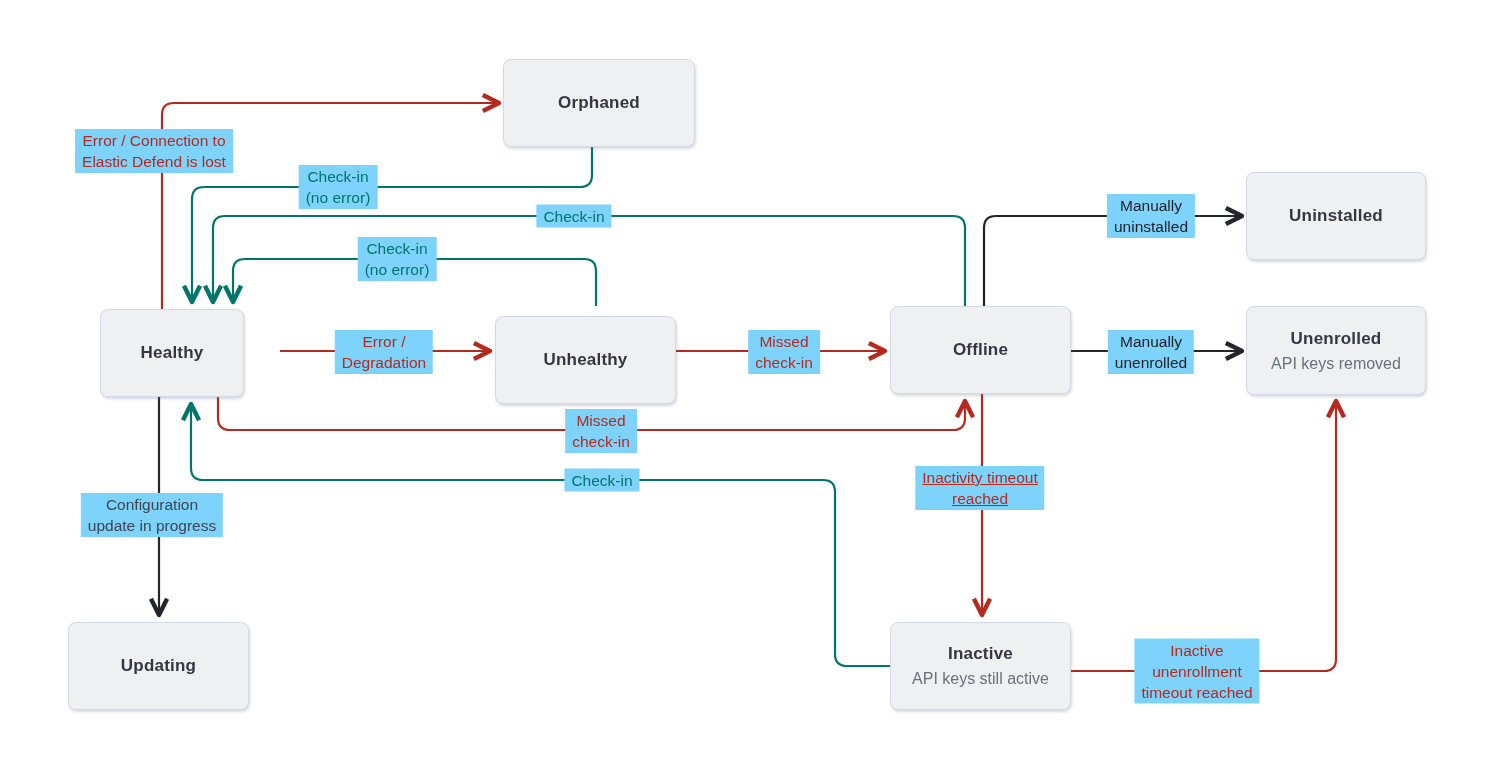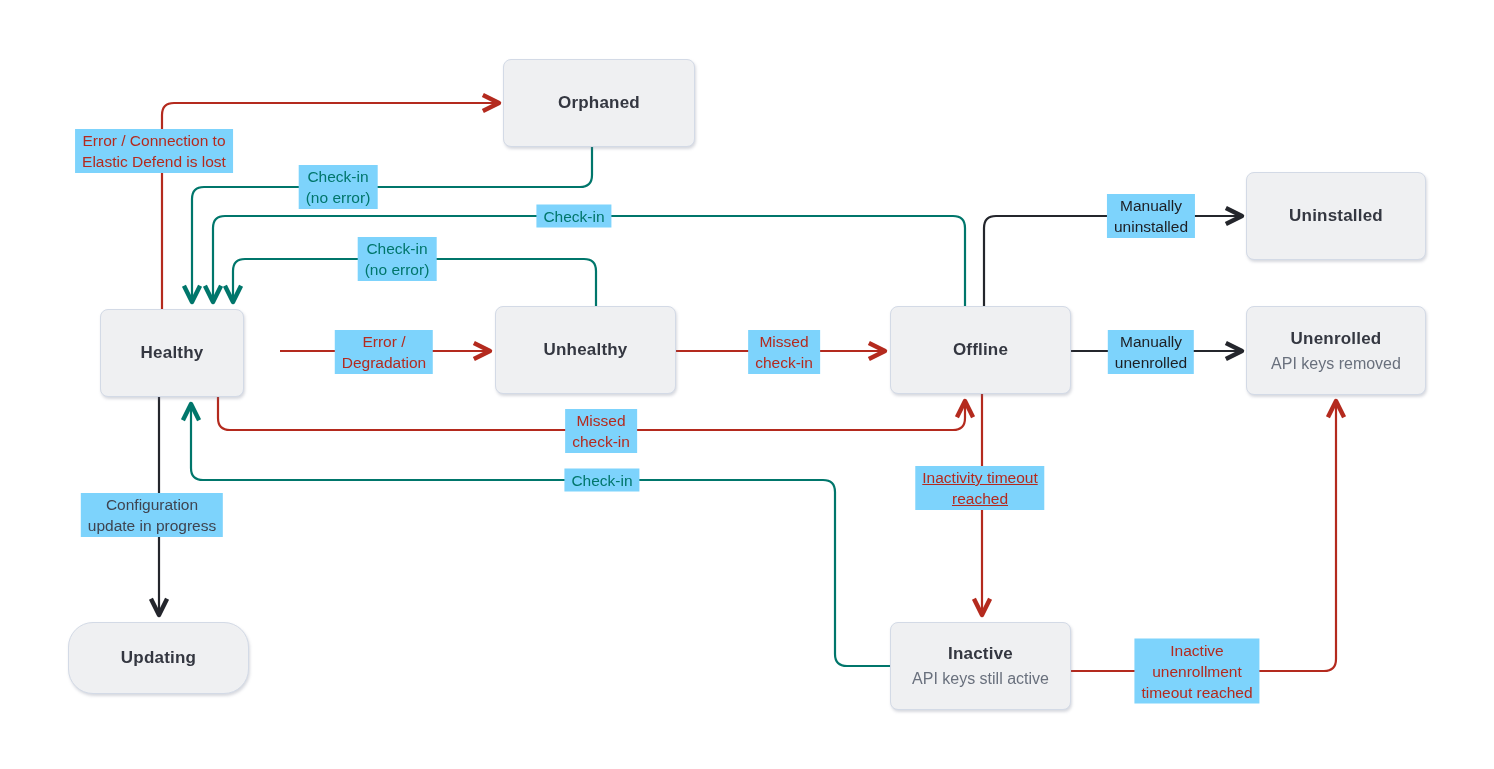--- a/index.html
+++ b/index.html
@@ -79,38 +79,38 @@
   </svg>
 
   <div class="state" style="left:503px;top:59px;width:192px;height:88px;">
     <div class="state-title">Orphaned</div>
   </div>
 
   <div class="state" style="left:100px;top:309px;width:144px;height:88px;">
     <div class="state-title">Healthy</div>
   </div>
 
-  <div class="state" style="left:495px;top:306px;width:181px;height:88px;">
+  <div class="state" style="left:495px;top:316px;width:181px;height:88px;">
     <div class="state-title">Unhealthy</div>
   </div>
 
   <div class="state" style="left:890px;top:306px;width:181px;height:88px;">
     <div class="state-title">Offline</div>
   </div>
 
   <div class="state" style="left:1246px;top:172px;width:180px;height:88px;">
     <div class="state-title">Uninstalled</div>
   </div>
 
   <div class="state" style="left:1246px;top:306px;width:180px;height:89px;">
     <div class="state-title">Unenrolled</div>
     <div class="state-subtitle">API keys removed</div>
   </div>
 
-  <div class="state" style="left:68px;top:622px;width:181px;height:72px;border-radius:25px;">
+  <div class="state" style="left:68px;top:622px;width:181px;height:88px;">
     <div class="state-title">Updating</div>
   </div>
 
   <div class="state" style="left:890px;top:622px;width:181px;height:88px;">
     <div class="state-title">Inactive</div>
     <div class="state-subtitle">API keys still active</div>
   </div>
 
   <div class="elabel red" style="left:154px;top:151px;">Error / Connection to
 Elastic Defend is lost</div>

